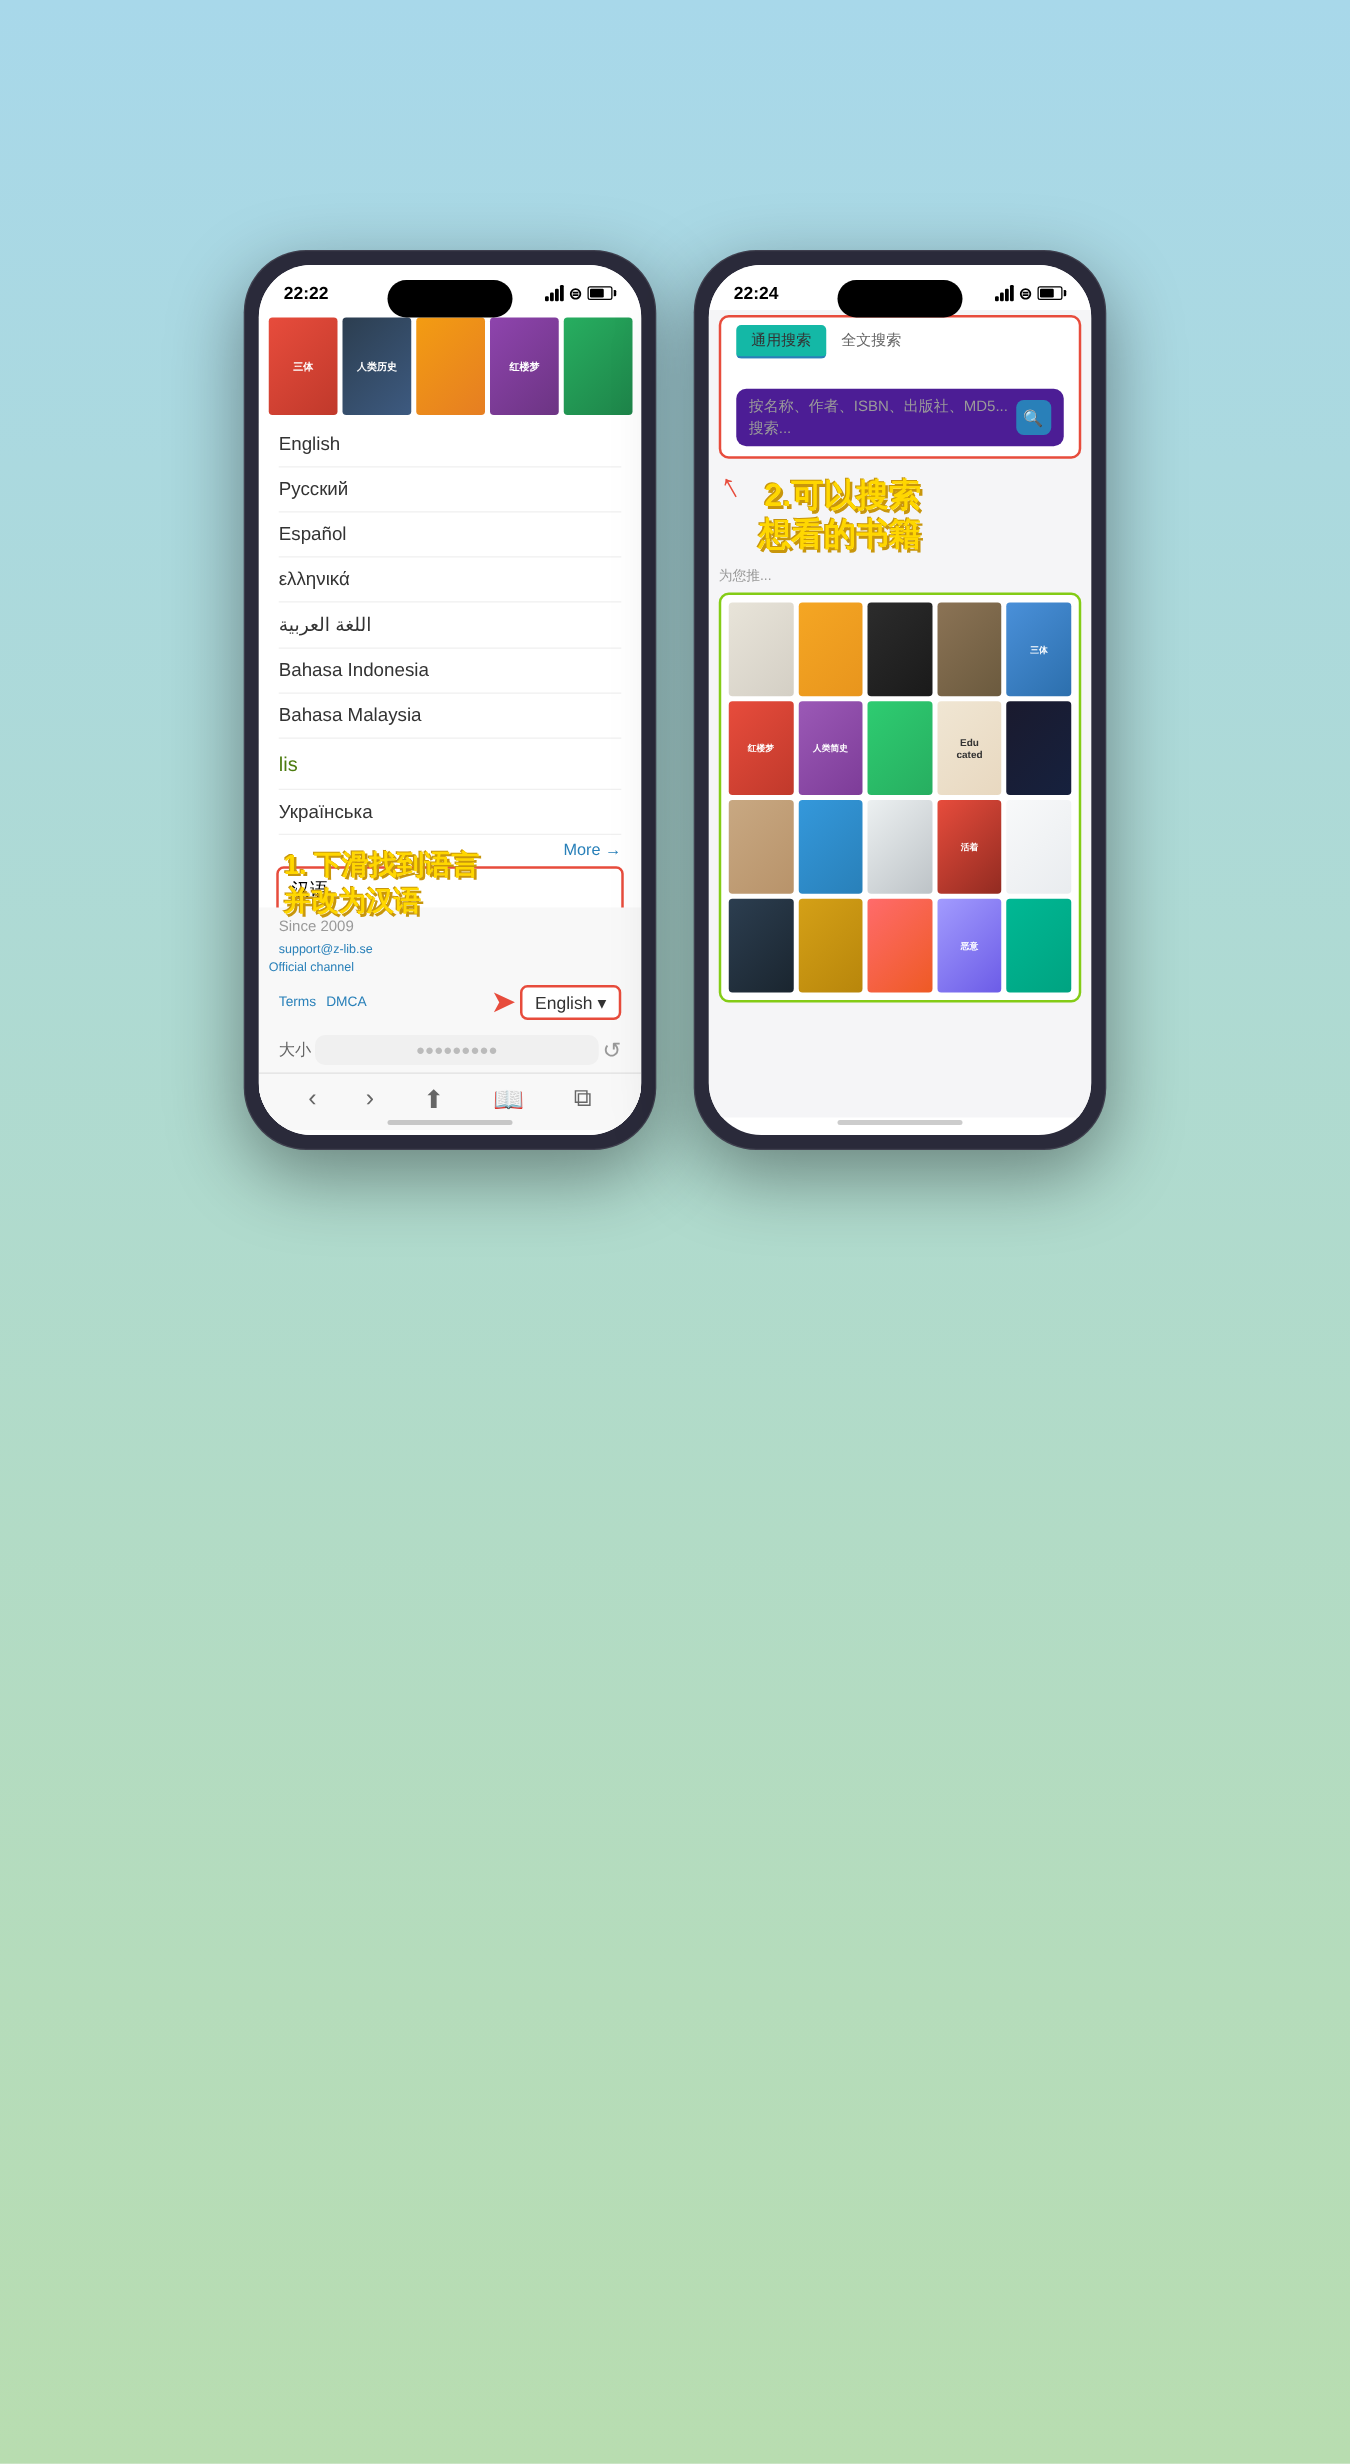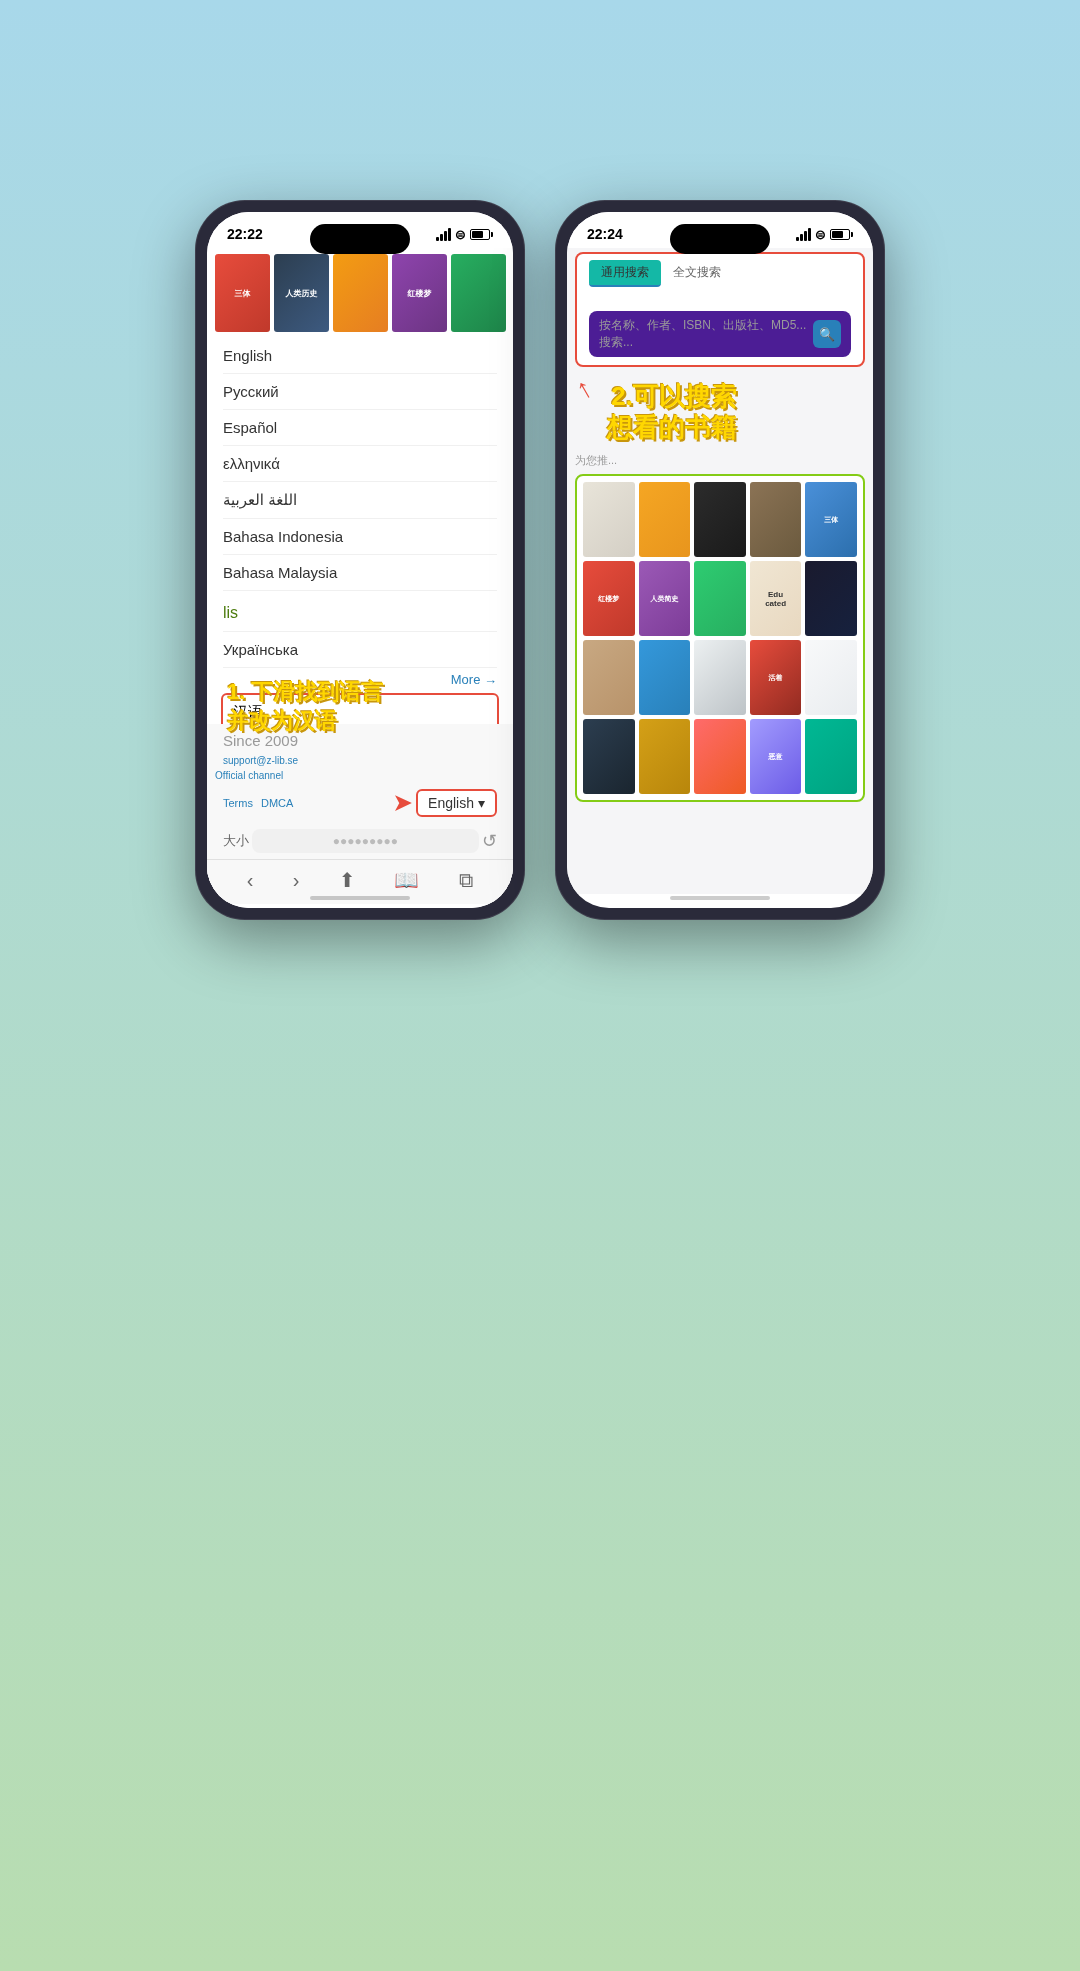--- a/index.html
+++ b/index.html
@@ -163,21 +163,21 @@
       padding: 6px 16px;
       font-size: 11px;
       color: #666;
       display: flex;
       gap: 8px;
       align-items: center;
     }
 
     .footer-since {
       padding: 4px 16px;
-      font-size: 15px;
+      font-size: 12px;
       color: #999;
     }
 
     .footer-support {
       padding: 2px 16px;
       font-size: 10px;
       color: #2980b9;
     }
 
     .footer-official {

